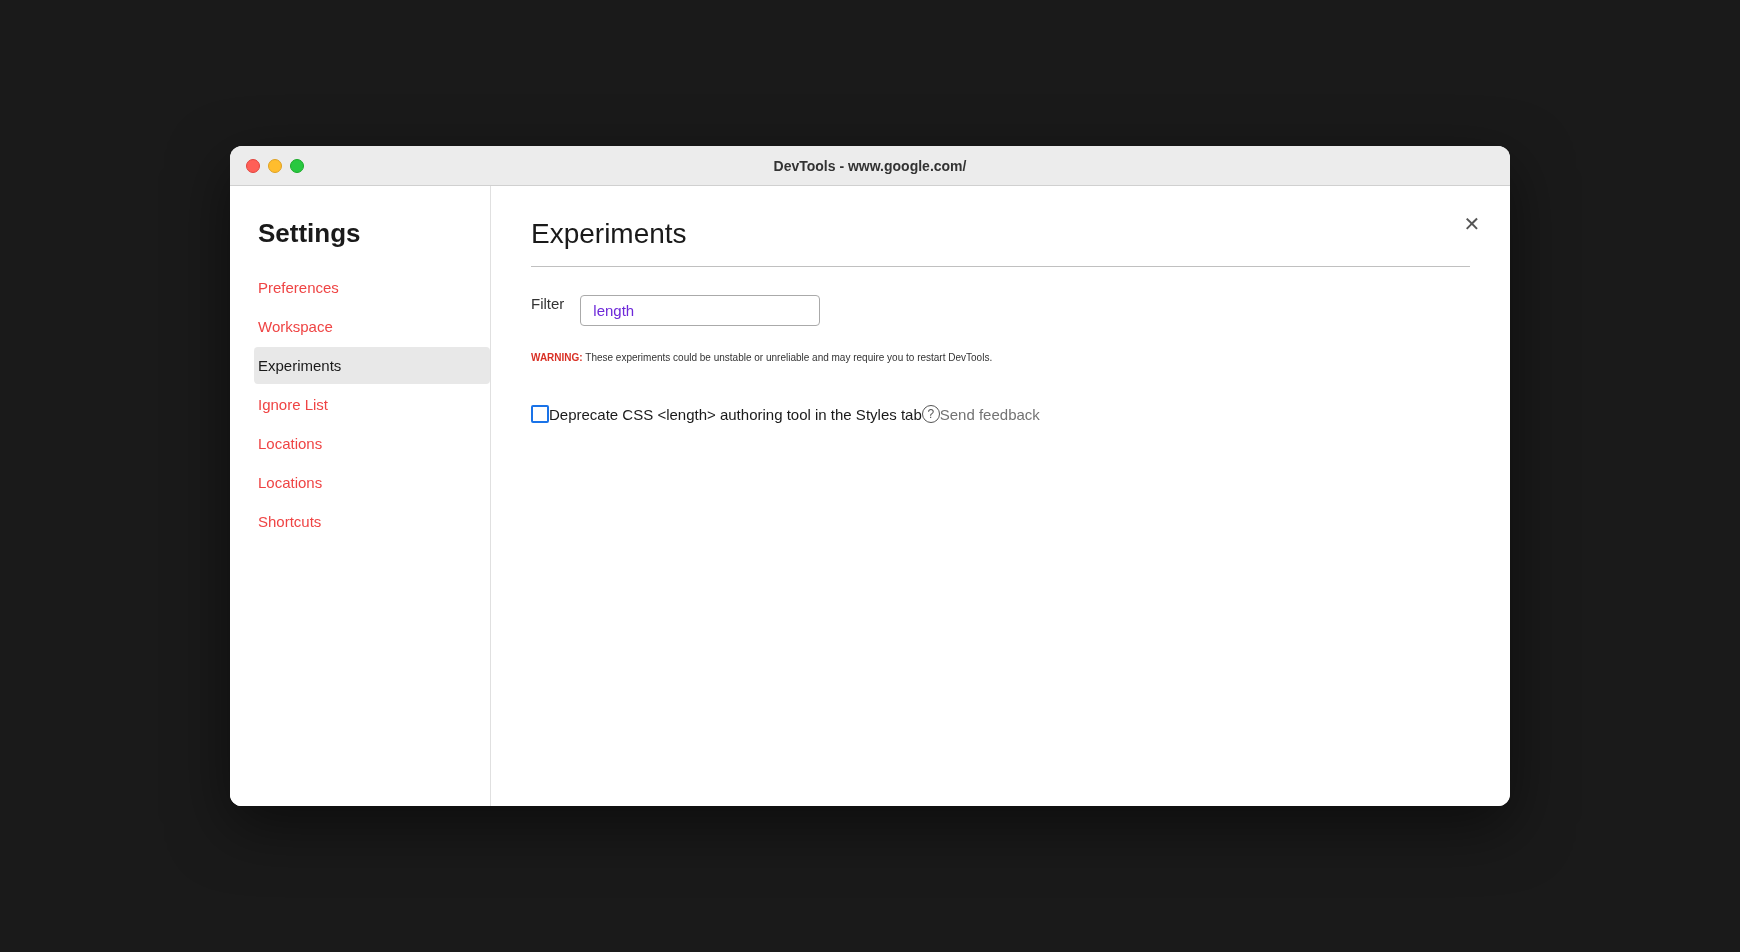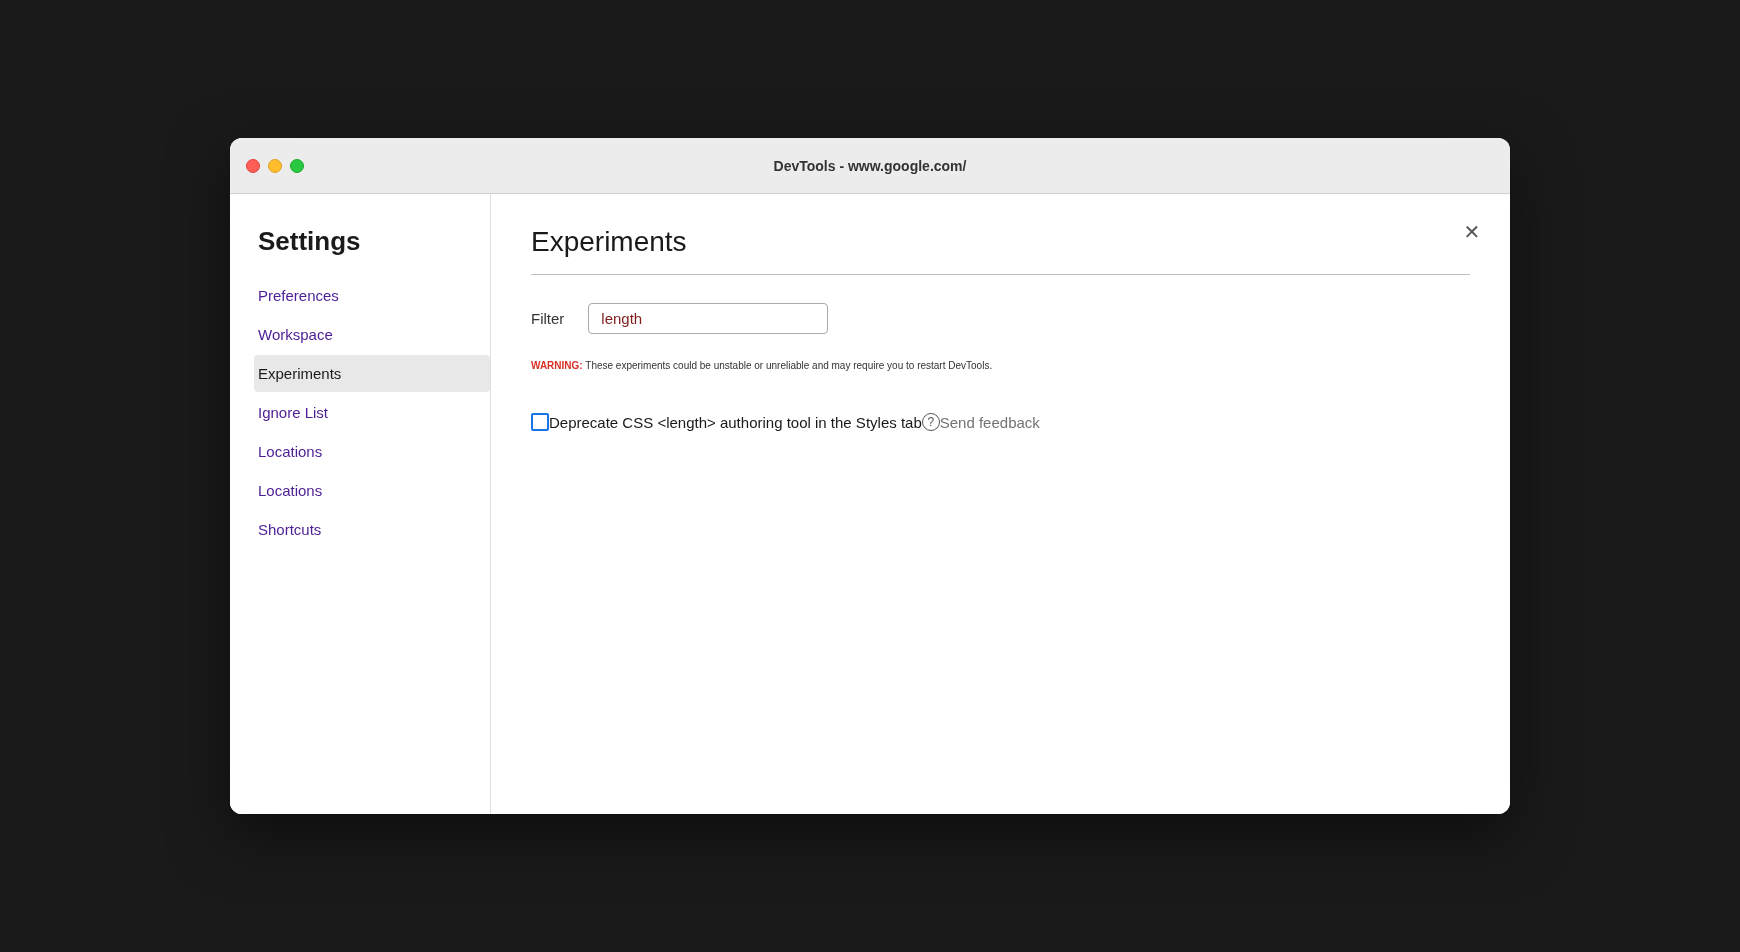--- a/index.html
+++ b/index.html
@@ -16,21 +16,21 @@
     .window {
       width: 1280px;
       background: #f5f5f5;
       border-radius: 12px;
       overflow: hidden;
       box-shadow: 0 20px 60px rgba(0,0,0,0.5);
     }
 
     .title-bar {
       background: #ececec;
-      height: 56px;
+      height: 40px;
       display: flex;
       align-items: center;
       justify-content: center;
       position: relative;
       border-bottom: 1px solid #d0d0d0;
     }
 
     .traffic-lights {
       position: absolute;
       left: 16px;
@@ -74,21 +74,21 @@
       font-weight: 700;
       color: #1a1a1a;
       margin-bottom: 20px;
       padding-left: 4px;
     }
 
     .sidebar-item {
       display: block;
       padding: 10px 8px 10px 4px;
       font-size: 15px;
-      color: #4c1d95;
+      color: #ef4444;
       cursor: pointer;
       border-radius: 4px;
       margin-bottom: 2px;
       text-decoration: none;
     }
 
     .sidebar-item.active {
       background: #e8e8e8;
       color: #1a1a1a;
       font-weight: 500;
@@ -125,38 +125,38 @@
     }
 
     .divider {
       border: none;
       border-top: 1px solid #c0c0c0;
       margin-bottom: 28px;
     }
 
     .filter-row {
       display: flex;
-      align-items: center;
-      gap: 24px;
+      align-items: flex-start;
+      gap: 16px;
       margin-bottom: 24px;
     }
 
     .filter-label {
       font-size: 15px;
       color: #333;
     }
 
     .filter-input {
       border: 1px solid #aaa;
       border-radius: 4px;
       padding: 6px 12px;
       font-size: 15px;
       width: 240px;
       outline: none;
-      color: #7f1d1d;
+      color: #6d28d9;
     }
 
     .warning-text {
       font-size: 10px;
       color: #333;
       line-height: 1.6;
       margin-bottom: 39px;
       max-width: 860px;
     }
 

